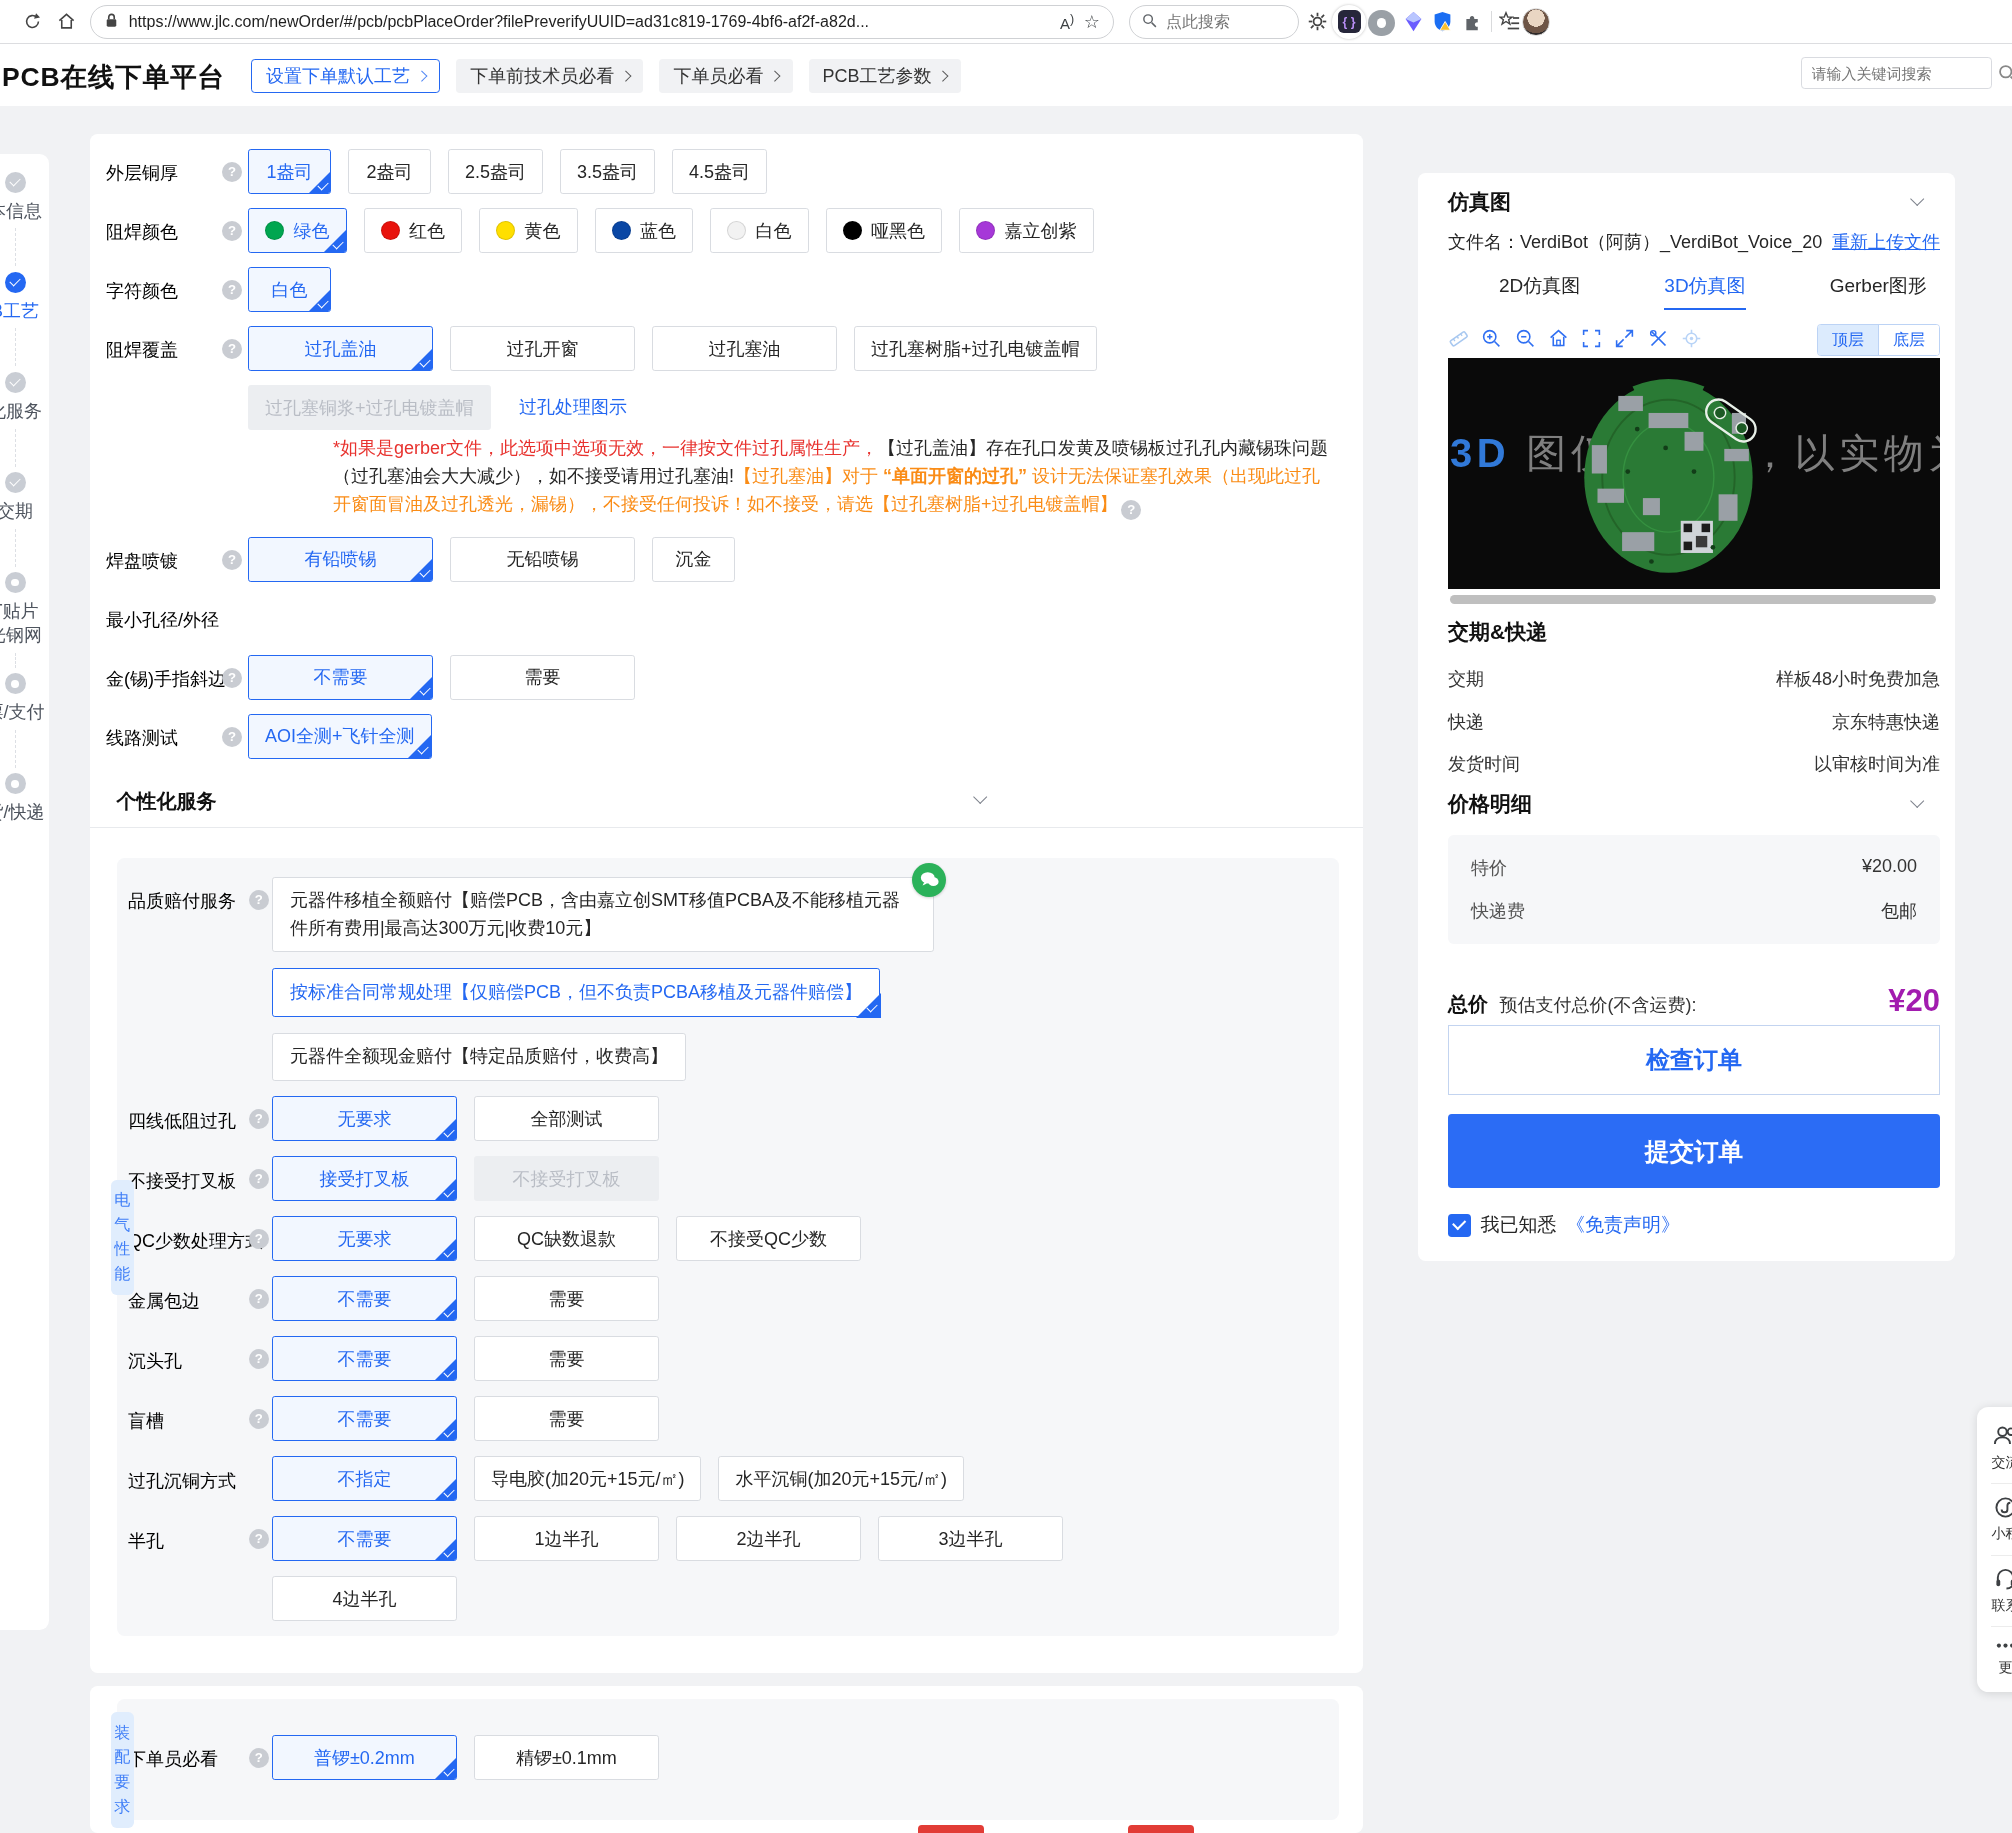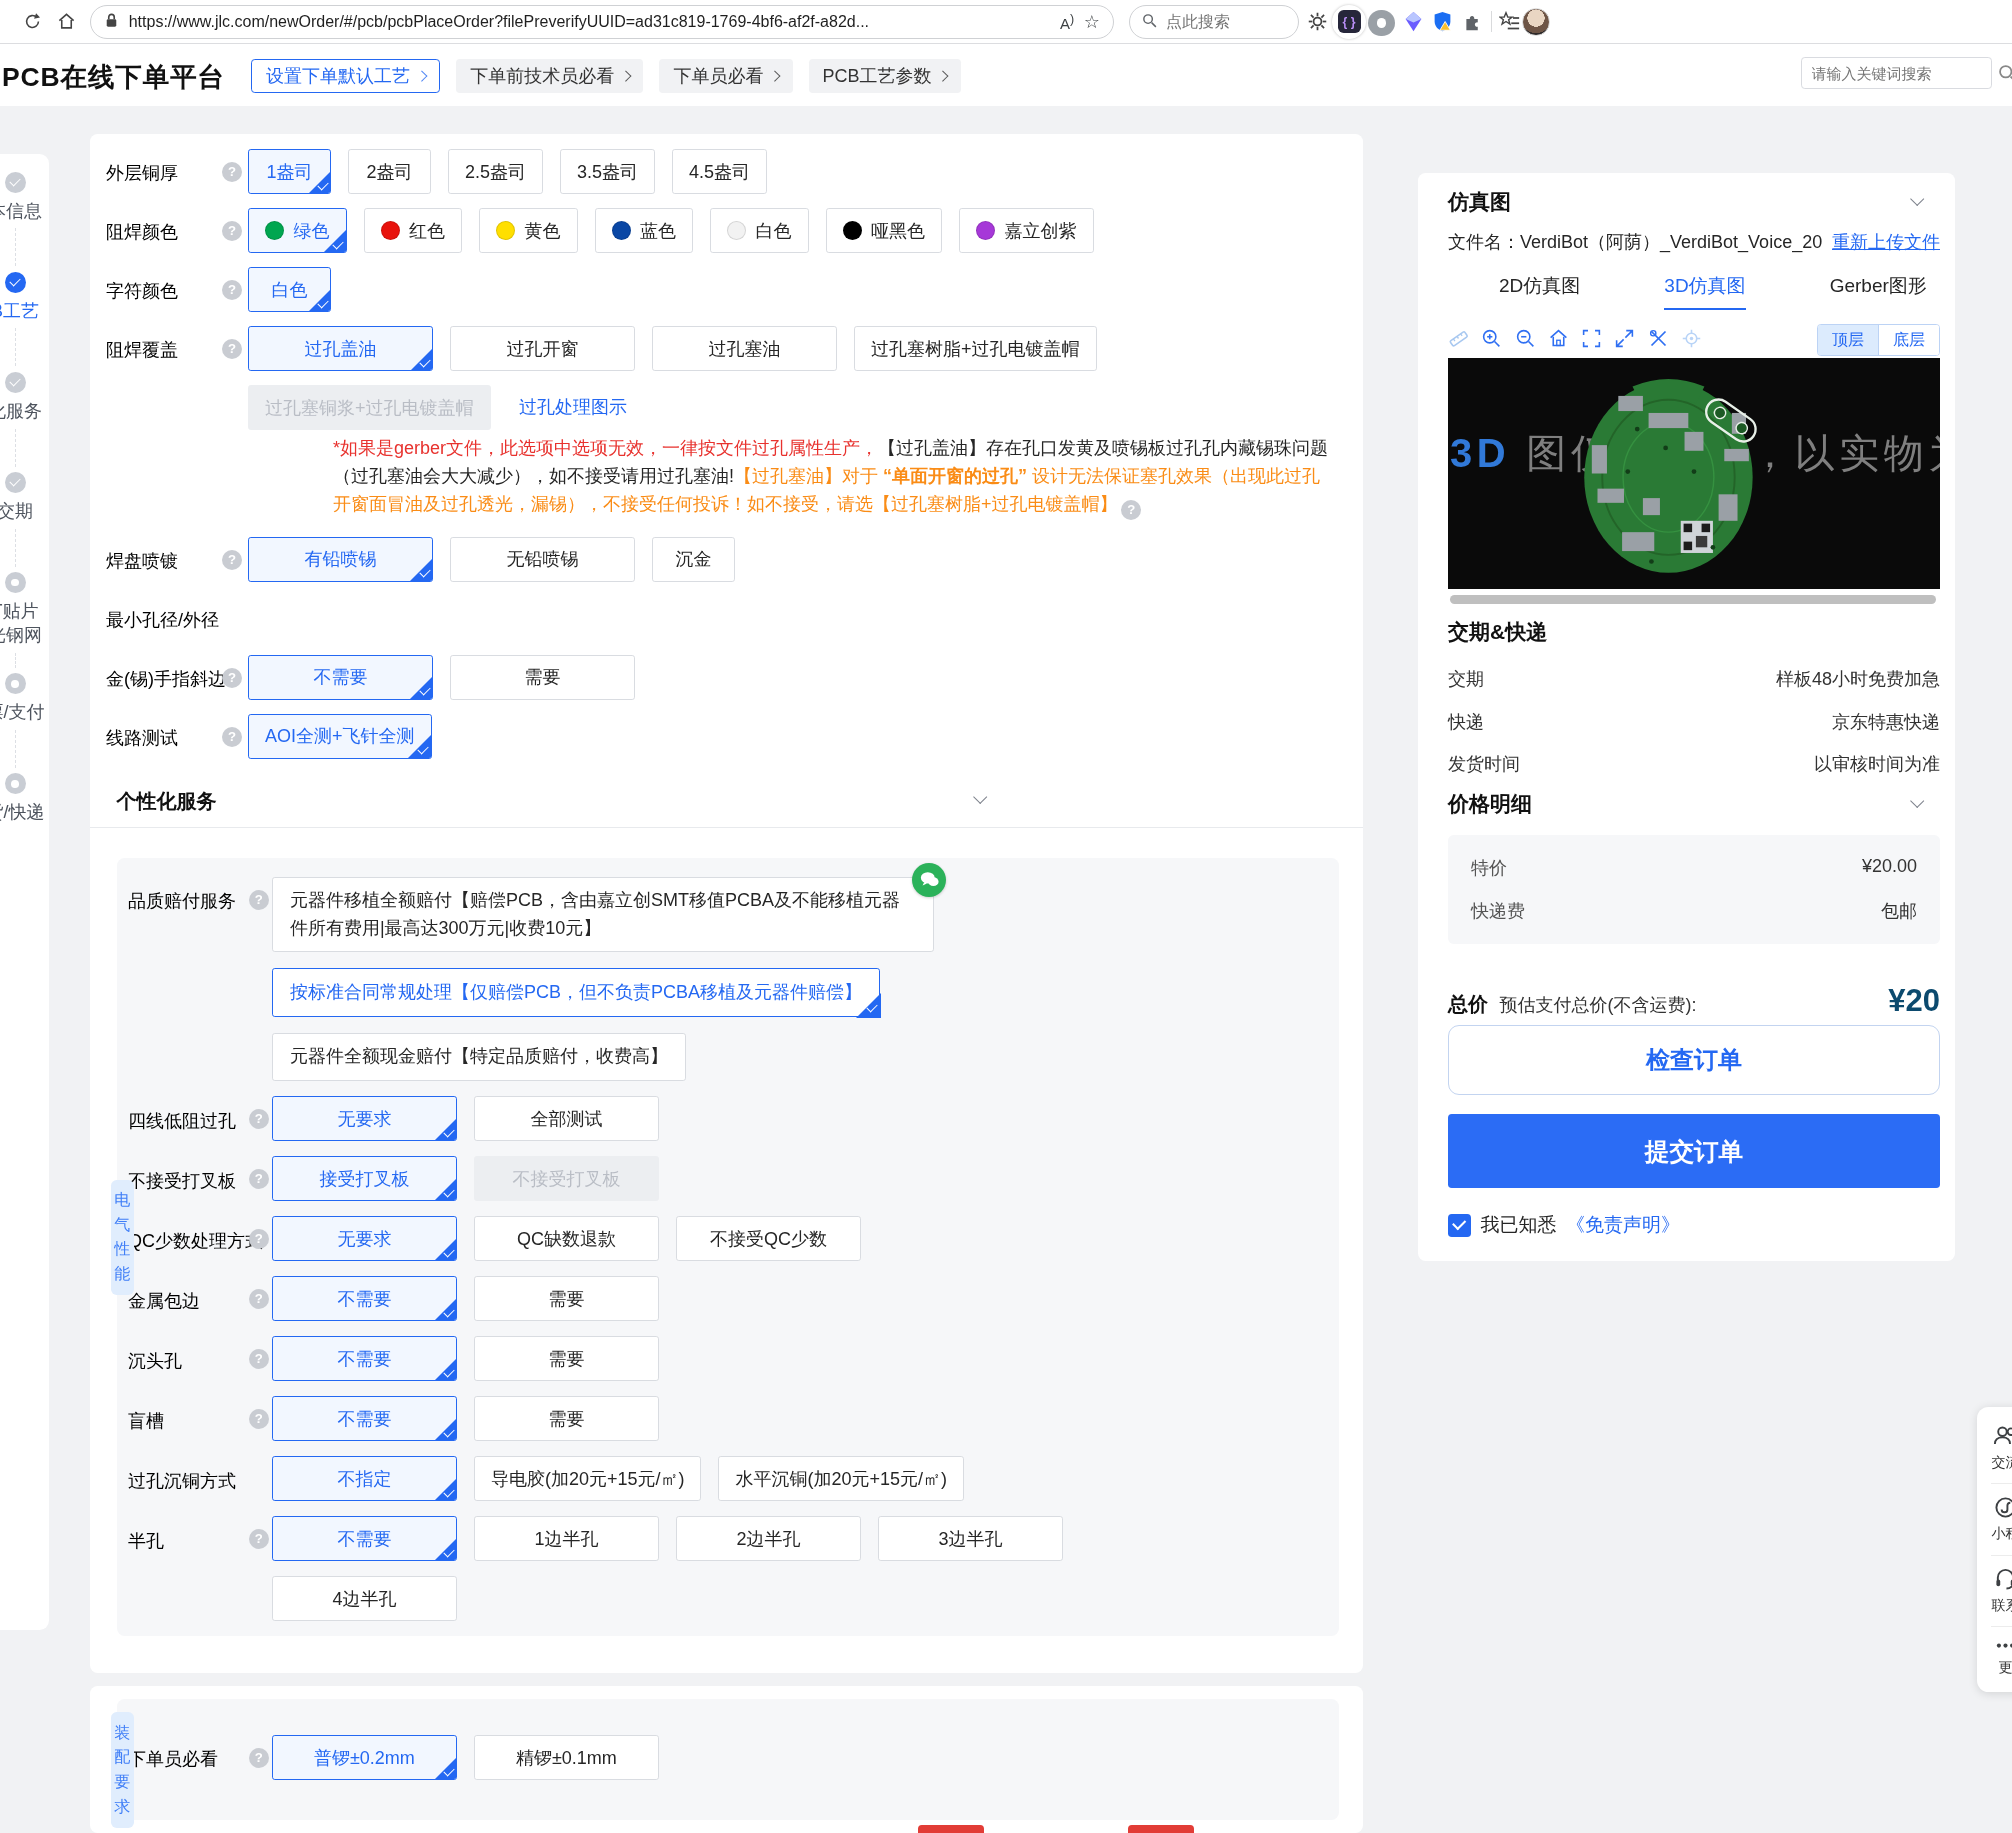--- a/index.html
+++ b/index.html
@@ -108,22 +108,22 @@
   .wm{position:absolute;left:1.9px;top:68px;width:100%;font-size:40px;letter-spacing:4.7px;color:#7f7f7f;white-space:nowrap}
   .wm b{color:#3179d8;font-weight:bold}
   .simscroll{position:absolute;left:32px;top:422px;width:486px;height:8.5px;border-radius:4.7px;background:#bfbfbf}
   .kv{position:absolute;left:30px;width:492px;display:flex;justify-content:space-between;font-size:18px;color:#333}
   .pricebox{position:absolute;left:30px;top:662px;width:492px;background:#f6f7f9;border-radius:5.7px;padding:21px 23px;display:flex;flex-direction:column;gap:19px}
   .pricebox .pr{display:flex;justify-content:space-between;font-size:18px;color:#555}
   .pricebox .pr b{font-weight:normal;color:#333}
   .totalrow{position:absolute;left:30px;top:810px;width:492px;display:flex;align-items:baseline}
   .tlabel{font-size:20px;font-weight:bold;color:#111}
   .tdesc{font-size:18px;color:#333;margin-left:11.4px}
-  .tval{margin-left:auto;font-size:31px;font-weight:bold;color:#0c4a6e}
-  .checkbtn{position:absolute;left:30px;top:852px;width:492px;height:70px;border:0.9px solid #c3d4f0;border-radius:11px;background:#fff;color:#2468f2;font-size:24px;font-weight:bold;display:flex;align-items:center;justify-content:center;cursor:pointer}
+  .tval{margin-left:auto;font-size:31px;font-weight:bold;color:#a21caf}
+  .checkbtn{position:absolute;left:30px;top:852px;width:492px;height:70px;border:0.9px solid #c3d4f0;border-radius:0;background:#fff;color:#2468f2;font-size:24px;font-weight:bold;display:flex;align-items:center;justify-content:center;cursor:pointer}
   .submitbtn{position:absolute;left:30px;top:941px;width:492px;height:74px;border-radius:3.8px;background:#2b6cf5;color:#fff;font-size:24.6px;font-weight:bold;display:flex;align-items:center;justify-content:center;cursor:pointer}
   .agreerow{position:absolute;left:30px;top:1039px;width:492px;display:flex;align-items:center;gap:9.5px;font-size:19px}
   .cbox{width:23px;height:23px;border-radius:3.8px;background:#2468f2;position:relative;cursor:pointer;flex:none}
   .cbox::after{content:"";position:absolute;left:4.7px;top:5.7px;width:10.4px;height:5.7px;border-left:2.4px solid #fff;border-bottom:2.4px solid #fff;transform:rotate(-45deg)}
   .alink{color:#2468f2;cursor:pointer}
 
   
   .floatbar{position:absolute;left:1977px;top:1407px;width:57px;background:#fff;border-radius:11.4px 0 0 11.4px;box-shadow:0 1.9px 9.5px rgba(0,0,0,.12);padding:13.2px 0 11.4px;display:flex;flex-direction:column;align-items:center;z-index:30}
   .fitem{display:flex;flex-direction:column;align-items:center;gap:3.8px;cursor:pointer;padding:3.8px 0}
   .fitem span{font-size:14px;color:#333;white-space:nowrap}

